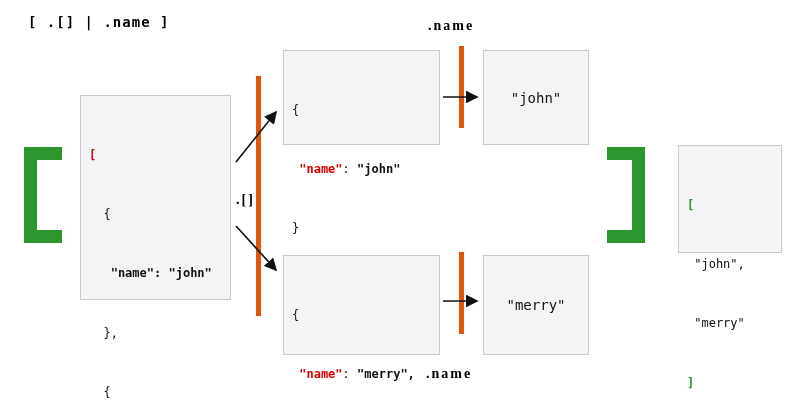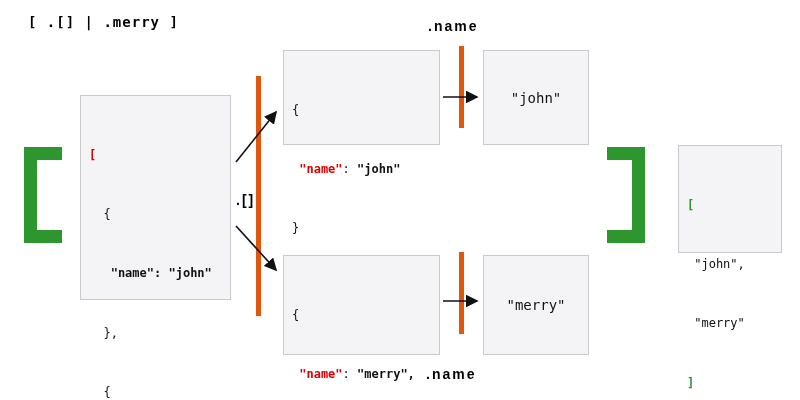--- a/index.html
+++ b/index.html
@@ -7,42 +7,42 @@
   body { background:#ffffff; font-family:"DejaVu Sans", sans-serif; }
   .canvas { position:relative; width:800px; height:400px; background:#ffffff; overflow:hidden; }
 
   .box { position:absolute; background:#f4f4f6; border:1px solid #c9c9ce; }
   .code { font-family:"DejaVu Sans Mono", monospace; font-size:12px; line-height:1.65;
           white-space:pre; color:#111; padding:10px 8px; }
   .bold { font-weight:bold; }
   .red  { color:#dd0000; font-weight:bold; }
   .green{ color:#2e962e; font-weight:bold; }
 
-  .op-label { position:absolute; font-family:Liberation Sans, sans-serif; font-weight:bold;
+  .op-label { position:absolute; font-family:Liberation Serif, serif; font-weight:bold;
               font-size:14px; color:#000; letter-spacing:2px; }
   .title-label { position:absolute; left:28px; top:14px; font-family:"DejaVu Sans Mono", monospace;
                  font-weight:bold; font-size:14px; color:#000; letter-spacing:1px; }
 
   .obar { position:absolute; width:5px; background:#e0560a; }
 
   .bracket { position:absolute; width:38px; height:96px; border:13px solid #2e962e; }
   .bracket.open  { border-right:0; }
   .bracket.close { border-left:0; }
 
   .result-box { display:flex; align-items:center; justify-content:center; }
   .result-value { font-family:"DejaVu Sans Mono", monospace; font-size:14px; color:#111; }
 
   svg.arrows { position:absolute; left:0; top:0; pointer-events:none; }
 </style>
 </head>
 <body>
 
 <div class="canvas">
 
-  <div class="title-label">[ .[] | .merry ]</div>
+  <div class="title-label">[ .[] | .name ]</div>
 
   <div class="bracket open" style="left:24px; top:147px;"></div>
 
   <div class="box" style="left:80px; top:95px; width:151px; height:205px;">
     <div class="code">
       <div class="red">[</div>
       <div>  {</div>
       <div class="bold">   "name": "john"</div>
       <div>  },</div>
       <div>  {</div>

